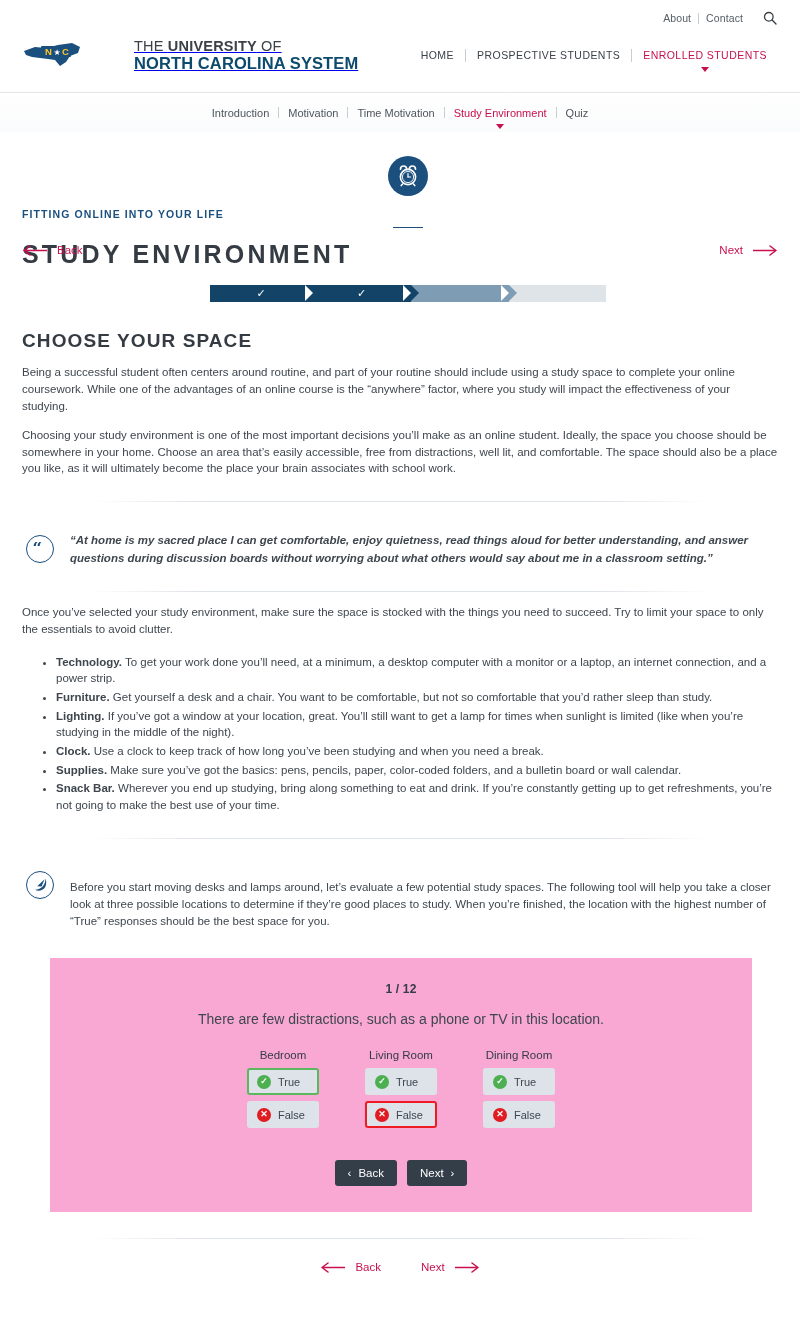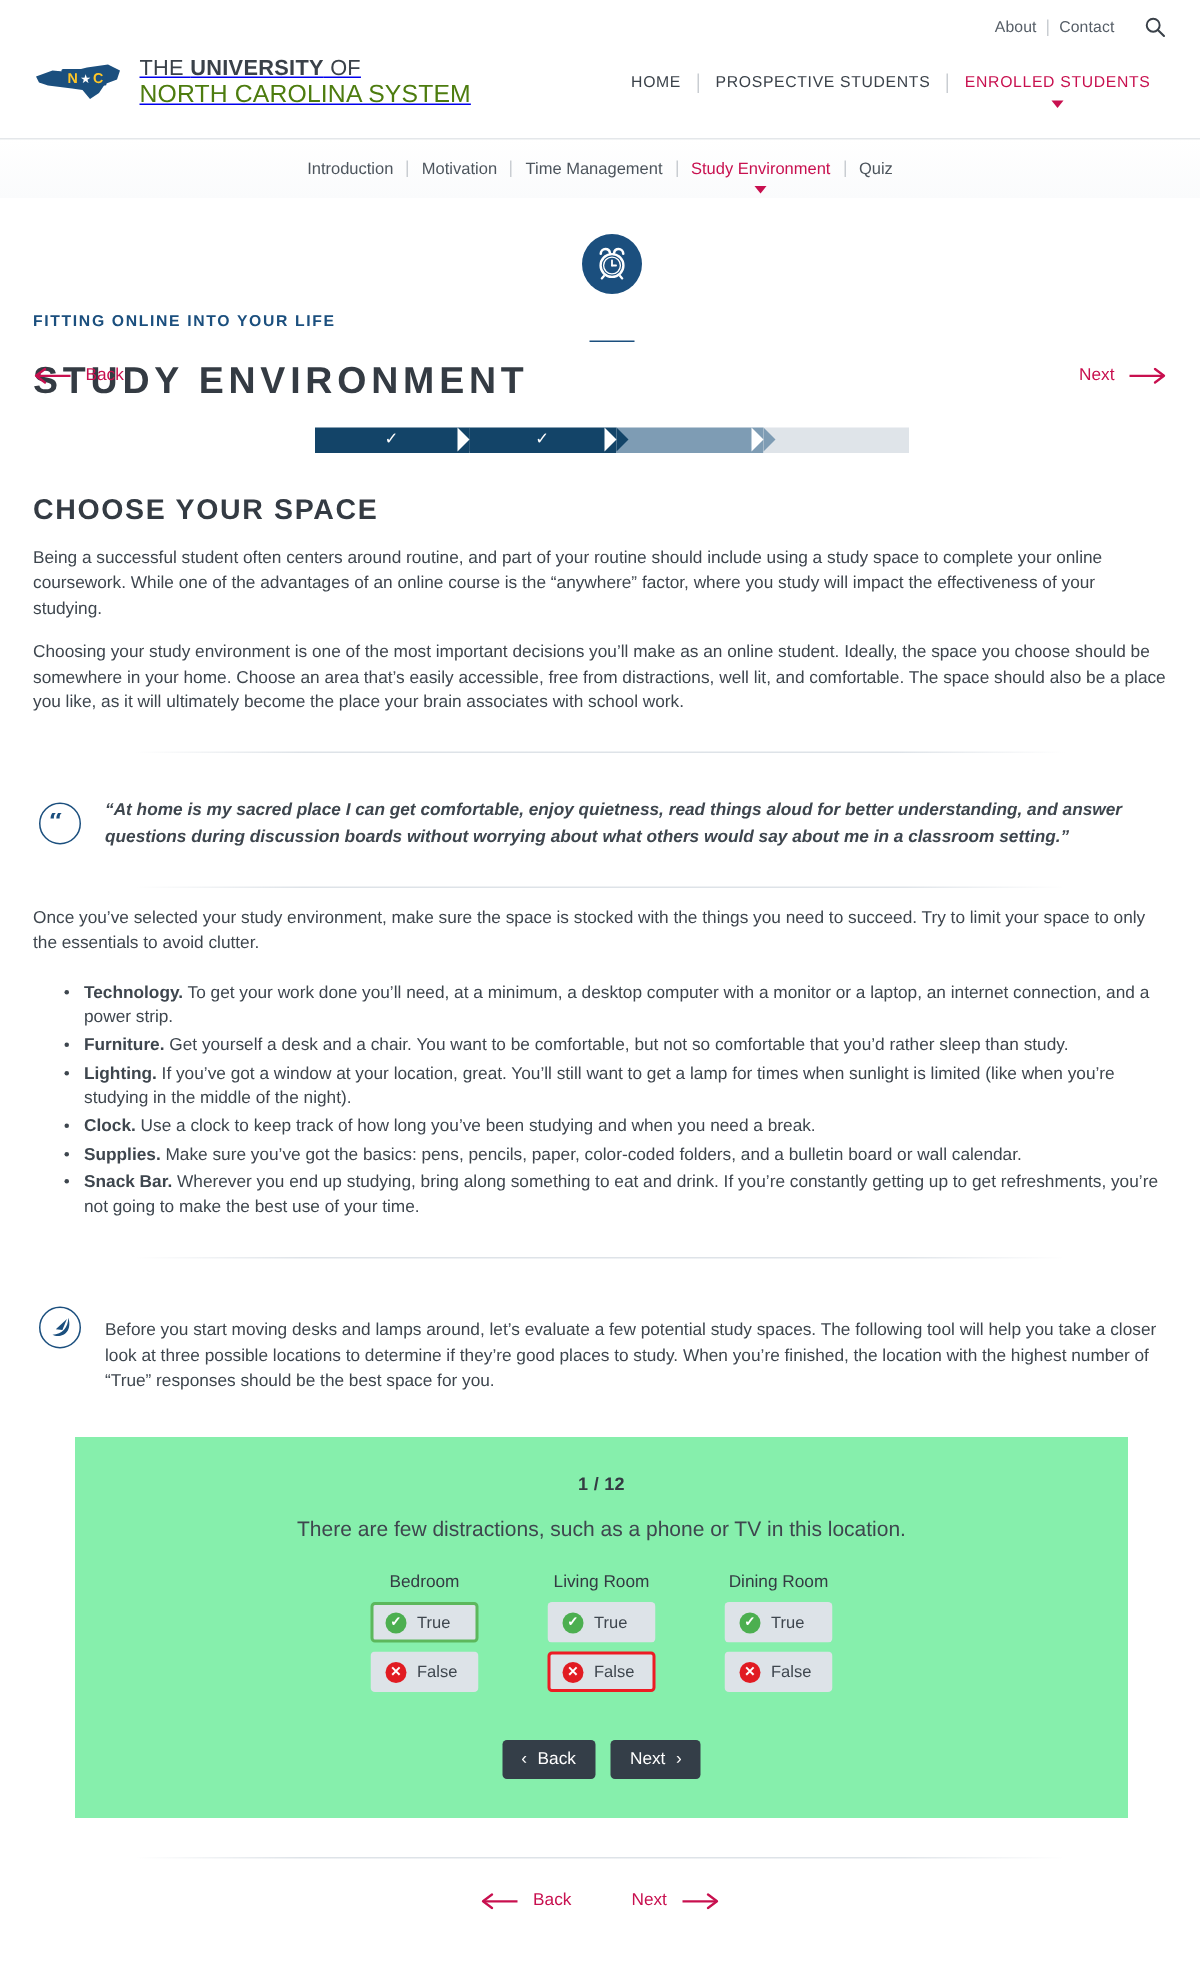--- a/index.html
+++ b/index.html
@@ -41,28 +41,28 @@
   
   .masthead {
     display: flex;
     align-items: center;
     justify-content: space-between;
     padding: 4px 22px 16px 22px;
     height: 62px;
   }
   .logo-wrap { display: flex; align-items: center; gap: 9px; }
   .logo-mark { width: 62px; height: 34px; flex: none; }
-  .logo-text { line-height: 1.02; }
+  .logo-text { line-height: 1.02; margin-left: 41px; }
   .logo-line1 {
     font-size: 14.5px; letter-spacing: .2px; color: #3a4149; font-weight: 400;
     white-space: nowrap;
   }
   .logo-line1 b { font-weight: 700; }
   .logo-line2 {
-    font-size: 16.5px; font-weight: 400; letter-spacing: .1px; color: #4d7c0f;
+    font-size: 16.5px; font-weight: 700; letter-spacing: .1px; color: #0c4a6e;
     white-space: nowrap;
   }
 
   .main-nav { display: flex; align-items: center; }
   .main-nav-item {
     font-size: 10.5px;
     letter-spacing: .45px;
     color: #3a4149;
     text-decoration: none;
     padding: 0 11px;
@@ -279,21 +279,21 @@
   }
   .activity-text {
     margin-top: 10px;
     font-size: 11.5px; line-height: 1.5; color: #3e464e;
   }
 
   
   .quiz-panel {
     margin: 28px 0 0 50px;
     width: 702px;
-    background: #86efac;
+    background: #f9a8d4;
     padding: 24px 20px 26px 20px;
     text-align: center;
   }
   .quiz-counter {
     font-size: 12px; font-weight: 700; color: #343b43; letter-spacing: .2px;
   }
   .quiz-question {
     margin-top: 15px;
     font-size: 14px;
     color: #3e464e;
@@ -412,21 +412,21 @@
       <span class="nav-caret"></span>
     </a>
   </nav>
 </div>
 
 <div class="subnav-band">
   <a class="subnav-item" href="#">Introduction</a>
   <span class="subnav-sep"></span>
   <a class="subnav-item" href="#">Motivation</a>
   <span class="subnav-sep"></span>
-  <a class="subnav-item" href="#">Time Management</a>
+  <a class="subnav-item" href="#">Time Motivation</a>
   <span class="subnav-sep"></span>
   <a class="subnav-item active" href="#">
     <span>Study Environment</span>
     <span class="subnav-caret"></span>
   </a>
   <span class="subnav-sep"></span>
   <a class="subnav-item" href="#">Quiz</a>
 </div>
 
 <div class="hero">

